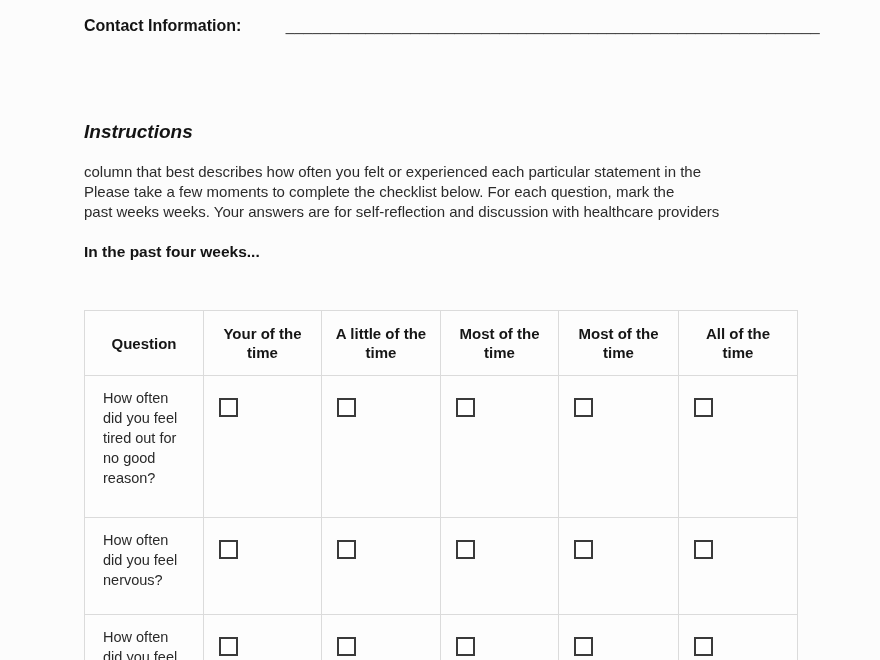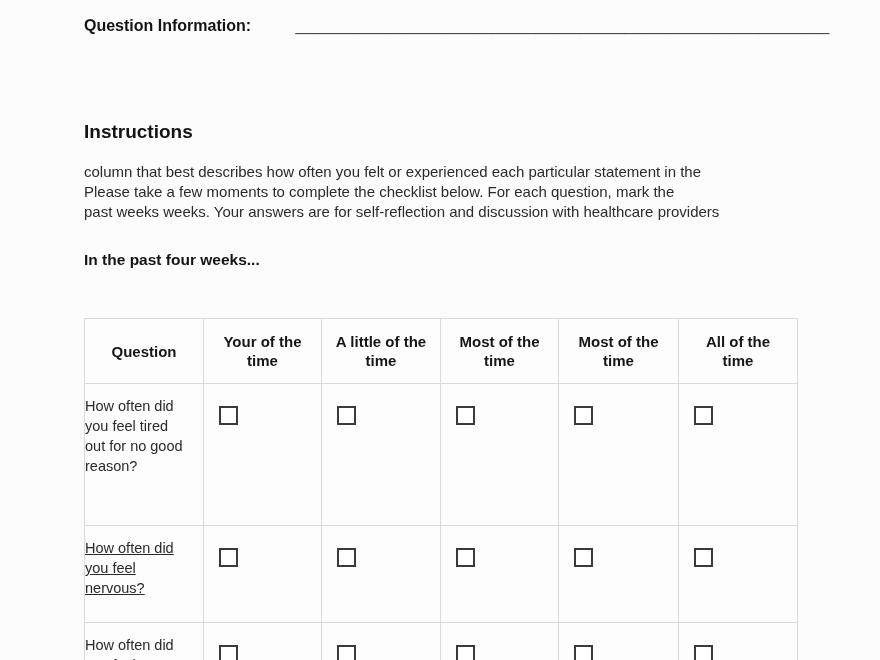--- a/index.html
+++ b/index.html
@@ -32,33 +32,34 @@
     color: #3f3f3f;
     letter-spacing: 0;
     margin-left: 40px;
   }
   .instructions-heading {
     margin: 83px 0 0 0;
     font-size: 19px;
     line-height: 23px;
     font-weight: bold;
     color: #141414;
+    font-style: italic;
   }
   .instructions-body {
     margin-top: 19px;
     font-size: 15px;
     line-height: 20px;
     color: #2b2b2b;
     width: 715px;
   }
   .instructions-body div {
     white-space: nowrap;
   }
   .timeframe {
-    margin-top: 28px;
+    margin-top: 20px;
     font-size: 15.5px;
     line-height: 20px;
     font-weight: bold;
     color: #141414;
   }
   table.checklist {
     margin-top: 48px;
     width: 713px;
     border-collapse: collapse;
     table-layout: fixed;
@@ -76,45 +77,45 @@
     color: #161616;
     text-align: center;
     vertical-align: middle;
     padding: 4px 10px;
   }
   td.q {
     font-size: 14.5px;
     line-height: 20px;
     color: #2a2a2a;
     vertical-align: top;
-    padding: 12px 14px 7px 0;
+    padding: 12px 14px 7px 18px;
   }
   td.opt {
     vertical-align: top;
     padding: 22px 0 0 15px;
   }
   tr.row-1 td { height: 119px; }
-  tr.row-2 td { height: 74px; text-decoration: underline; }
+  tr.row-2 td { height: 74px; }
   tr.row-3 td { height: 120px; }
   .cb {
     display: inline-block;
     width: 19px;
     height: 19px;
     border: 2px solid #3a3a3a;
     background: #ffffff;
     box-sizing: border-box;
   }
 </style>
 </head>
 <body>
 
 <div class="content">
 
   <div class="contact-row">
-    <span class="contact-label">Question Information:</span>
+    <span class="contact-label">Contact Information:</span>
     <span class="contact-blank">____________________________________________________________</span>
   </div>
 
   <h2 class="instructions-heading">Instructions</h2>
 
   <div class="instructions-body">
     <div>column that best describes how often you felt or experienced each particular statement in the</div>
     <div>Please take a few moments to complete the checklist below. For each question, mark the</div>
     <div>past weeks weeks. Your answers are for self-reflection and discussion with healthcare providers</div>
   </div>

